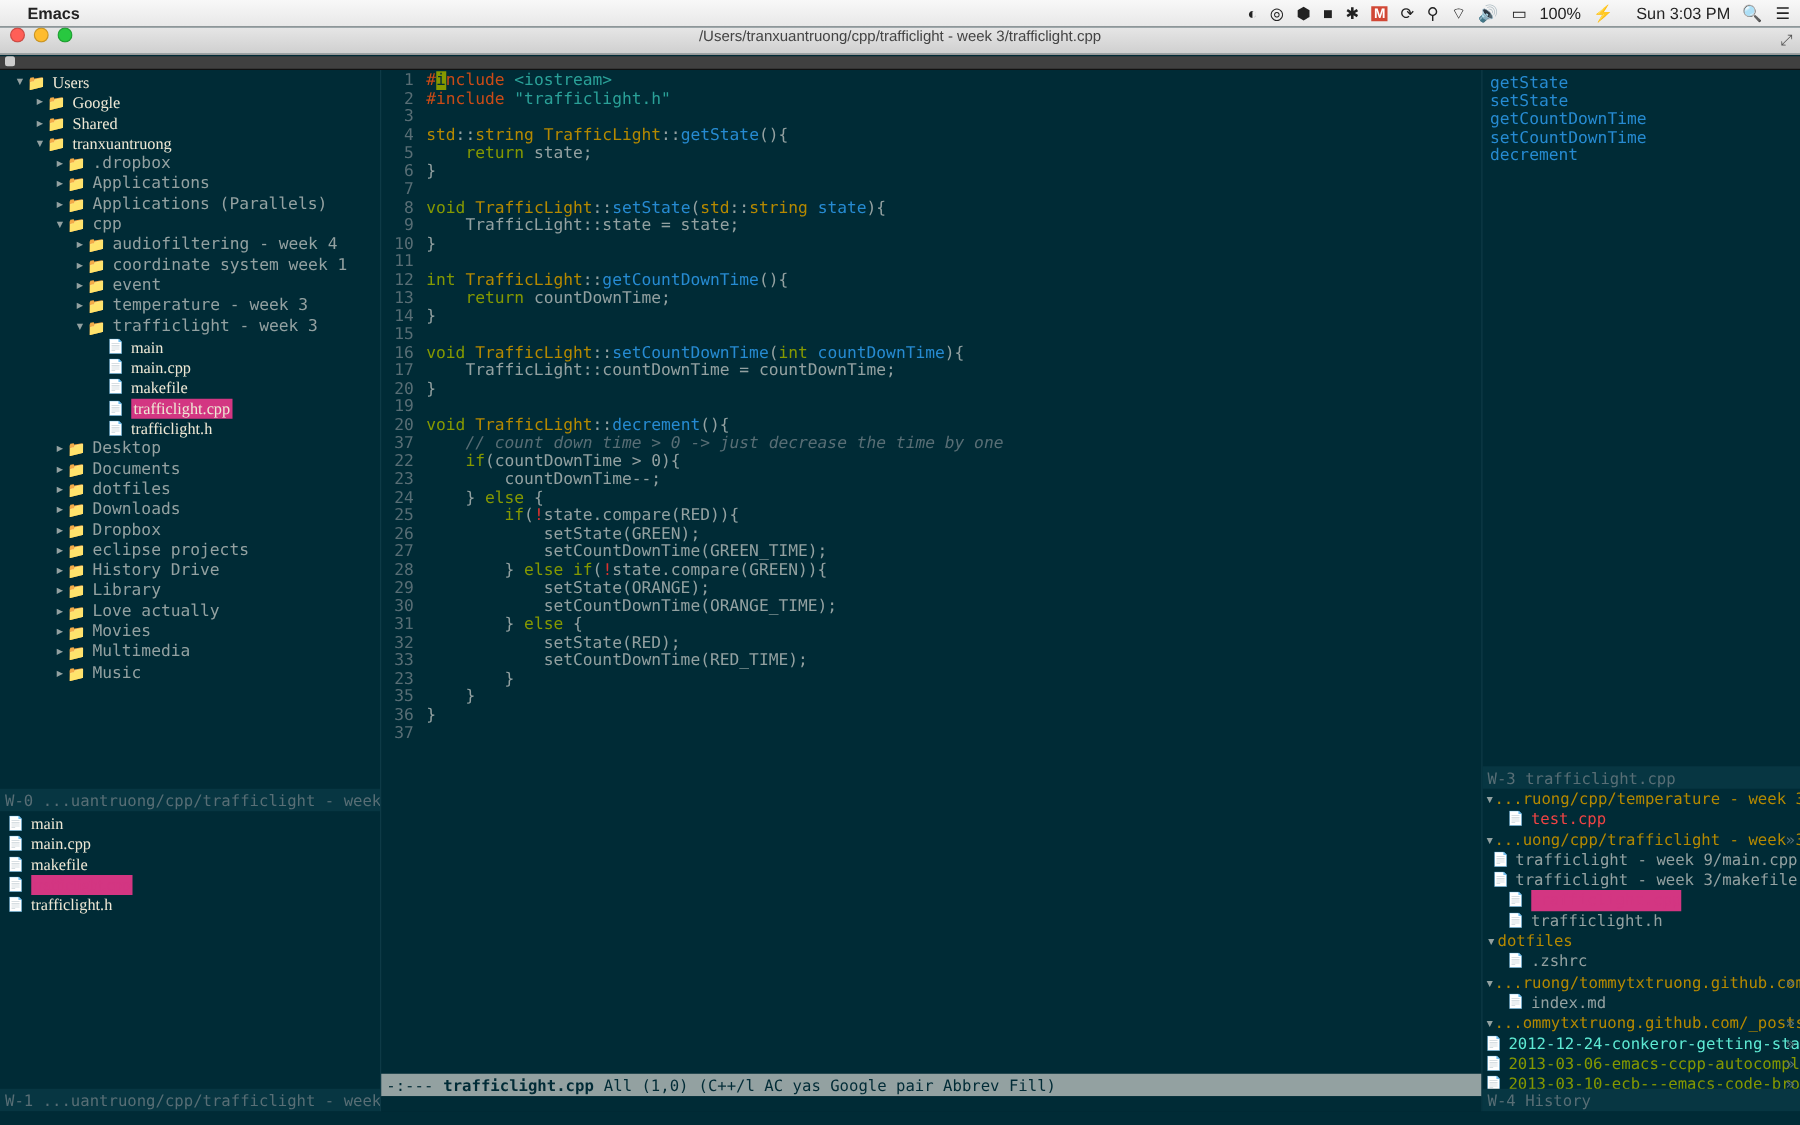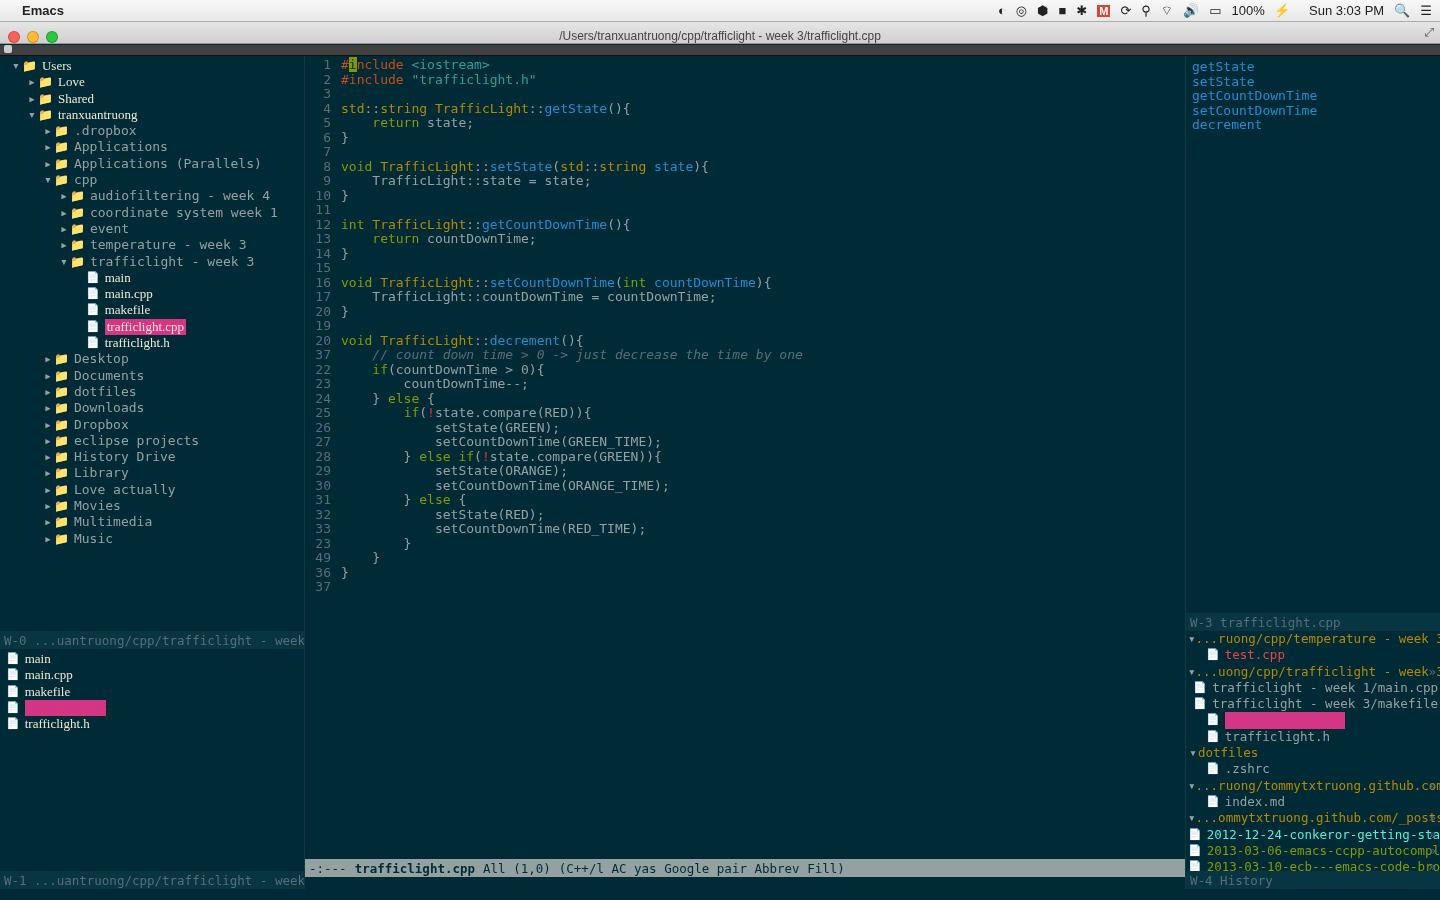--- a/index.html
+++ b/index.html
@@ -28,21 +28,21 @@
 .menubar .appname { font-weight: bold; margin-right: 18px; }
 .menubar .spacer { flex: 1; }
 .menubar .menuicons { display: flex; align-items: center; gap: 10px; font-size: 13px; }
 .menuicons span { display: inline-block; }
 .menubar .clocktext { margin-left: 8px; }
 .titlebar {
   height: 22px;
   background: linear-gradient(#e6e6e6, #cfcfcf);
   border-bottom: 1px solid #999;
   display: flex;
-  align-items: flex-end;
+  align-items: flex-start;
   font-family: -apple-system, "Helvetica Neue", sans-serif;
   font-size: 12px;
   color: #333;
   position: relative;
 }
 .trafficlights { display: flex; gap: 7px; padding-left: 8px; }
 .tl { width: 12px; height: 12px; border-radius: 50%; border: 0.5px solid rgba(0,0,0,0.2); }
 .tl.red { background: #ff5f57; }
 .tl.yellow { background: #febc2e; }
 .tl.green { background: #28c840; }
@@ -199,21 +199,21 @@
           <div class="row">
             <span class="ind" style="width: 6px;"></span>
             <span class="arrow">▾</span>
             <span class="foldericon">📁</span>
             <span class="fname white">Users</span>
           </div>
           <div class="row">
             <span class="ind" style="width: 22px;"></span>
             <span class="arrow">▸</span>
             <span class="foldericon">📁</span>
-            <span class="fname white">Love</span>
+            <span class="fname white">Google</span>
           </div>
           <div class="row">
             <span class="ind" style="width: 22px;"></span>
             <span class="arrow">▸</span>
             <span class="foldericon">📁</span>
             <span class="fname white">Shared</span>
           </div>
           <div class="row">
             <span class="ind" style="width: 22px;"></span>
             <span class="arrow">▾</span>
@@ -440,21 +440,21 @@
           <div>25</div>
           <div>26</div>
           <div>27</div>
           <div>28</div>
           <div>29</div>
           <div>30</div>
           <div>31</div>
           <div>32</div>
           <div>33</div>
           <div>23</div>
-          <div>49</div>
+          <div>35</div>
           <div>36</div>
           <div>37</div>
         </div>
       <div class="code" id="code"><div><span class="pre">#</span><span class="hlcursor">i</span><span class="pre">nclude </span><span class="str">&lt;iostream&gt;</span></div><div><span class="pre">#include </span><span class="str">"trafficlight.h"</span></div><div>&nbsp;</div><div><span class="type">std</span><span>::</span><span class="type">string</span><span> </span><span class="type">TrafficLight</span><span>::</span><span class="fn">getState</span><span>(){</span></div><div><span>    </span><span class="kw">return</span><span> state;</span></div><div><span>}</span></div><div>&nbsp;</div><div><span class="kw">void</span><span> </span><span class="type">TrafficLight</span><span>::</span><span class="fn">setState</span><span>(</span><span class="type">std</span><span>::</span><span class="type">string</span><span> </span><span class="var">state</span><span>){</span></div><div><span>    TrafficLight::state = state;</span></div><div><span>}</span></div><div>&nbsp;</div><div><span class="kw">int</span><span> </span><span class="type">TrafficLight</span><span>::</span><span class="fn">getCountDownTime</span><span>(){</span></div><div><span>    </span><span class="kw">return</span><span> countDownTime;</span></div><div><span>}</span></div><div>&nbsp;</div><div><span class="kw">void</span><span> </span><span class="type">TrafficLight</span><span>::</span><span class="fn">setCountDownTime</span><span>(</span><span class="kw">int</span><span> </span><span class="var">countDownTime</span><span>){</span></div><div><span>    TrafficLight::countDownTime = countDownTime;</span></div><div><span>}</span></div><div>&nbsp;</div><div><span class="kw">void</span><span> </span><span class="type">TrafficLight</span><span>::</span><span class="fn">decrement</span><span>(){</span></div><div><span>    </span><span class="cm">// count down time &gt; 0 -&gt; just decrease the time by one</span></div><div><span>    </span><span class="kw">if</span><span>(countDownTime &gt; 0){</span></div><div><span>        countDownTime--;</span></div><div><span>    } </span><span class="kw">else</span><span> {</span></div><div><span>        </span><span class="kw">if</span><span>(</span><span class="neg">!</span><span>state.compare(RED)){</span></div><div><span>            setState(GREEN);</span></div><div><span>            setCountDownTime(GREEN_TIME);</span></div><div><span>        } </span><span class="kw">else</span><span> </span><span class="kw">if</span><span>(</span><span class="neg">!</span><span>state.compare(GREEN)){</span></div><div><span>            setState(ORANGE);</span></div><div><span>            setCountDownTime(ORANGE_TIME);</span></div><div><span>        } </span><span class="kw">else</span><span> {</span></div><div><span>            setState(RED);</span></div><div><span>            setCountDownTime(RED_TIME);</span></div><div><span>        }</span></div><div><span>    }</span></div><div><span>}</span></div><div>&nbsp;</div></div>
     </div>
     <div class="modeline">
       <span class="seg">-:---</span>
       <span class="seg" style="font-weight:bold;">trafficlight.cpp</span>
       <span class="seg">All (1,0)</span>
       <span class="seg">(C++/l AC yas Google pair Abbrev Fill)</span>
@@ -487,21 +487,21 @@
             <span class="txt " style="color: #ef4444;">test.cpp</span>
           </div>
           <div class="row" style="position: relative;">
             <span class="arrow">▾</span>
             <span class="fn-yel"> ...uong/cpp/trafficlight - week 3</span>
             <span class="truncmark">»</span>
           </div>
           <div class="row" style="position: relative;">
             <span class="ind" style="width: 18px;"></span>
             <span class="fileicon">📄</span>
-            <span class="txt " style="color: rgb(147, 161, 161);">trafficlight - week 1/main.cpp</span>
+            <span class="txt " style="color: rgb(147, 161, 161);">trafficlight - week 9/main.cpp</span>
           </div>
           <div class="row" style="position: relative;">
             <span class="ind" style="width: 18px;"></span>
             <span class="fileicon">📄</span>
             <span class="txt " style="color: rgb(147, 161, 161);">trafficlight - week 3/makefile</span>
           </div>
           <div class="row" style="position: relative;">
             <span class="ind" style="width: 18px;"></span>
             <span class="fileicon">📄</span>
             <span class="txt " style="color: rgb(211, 54, 130); background: rgb(211, 54, 130);">trafficlight.cpp</span>

